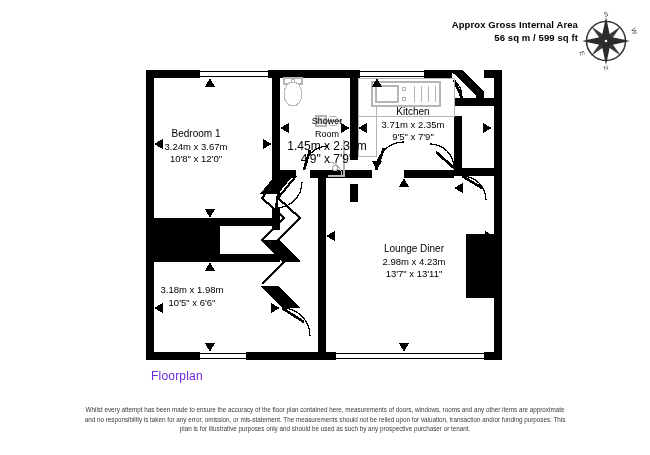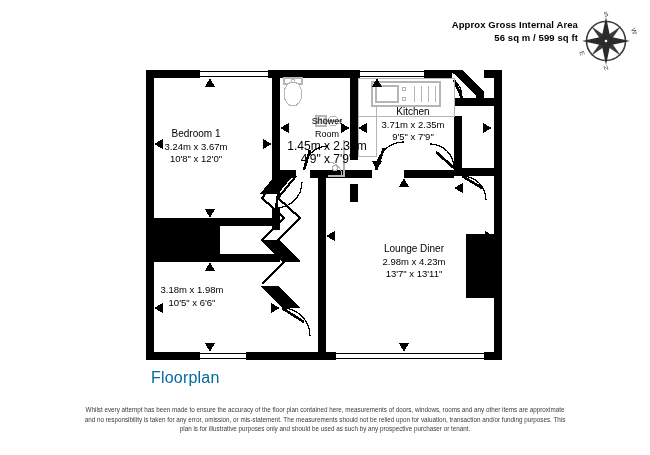--- a/index.html
+++ b/index.html
@@ -79,22 +79,22 @@
   #label-shower   { left: 287px; top: 115px; width: 80px; }
   #label-kitchen  { left: 366px; top: 106px; width: 94px; }
   #label-lounge   { left: 358px; top: 243px; width: 112px; }
   #label-bedroom2 { left: 136px; top: 284px; width: 112px; }
 
   
   .plan-caption {
     position: absolute;
     left: 151px;
     top: 369px;
-    font-size: 16px;
-    color: #0369a1;
+    font-size: 12px;
+    color: #6d28d9;
     letter-spacing: 0.2px;
     text-align: right;
   }
 
   
   .disclaimer {
     position: absolute;
     left: 82px;
     top: 405px;
     width: 486px;

